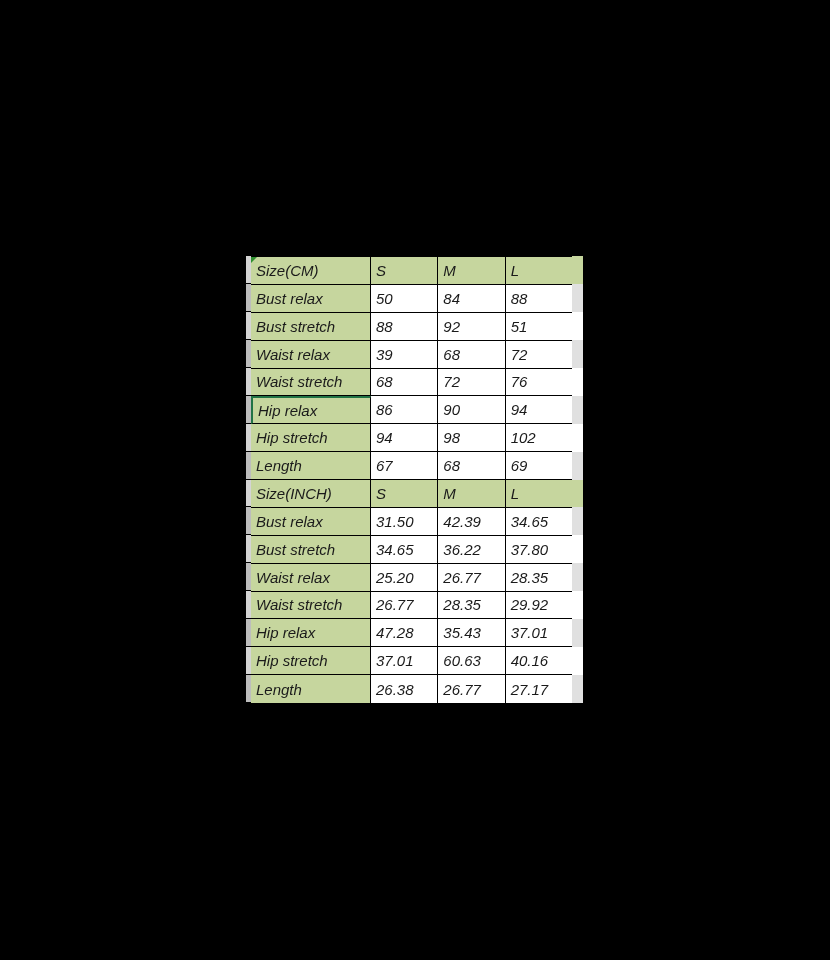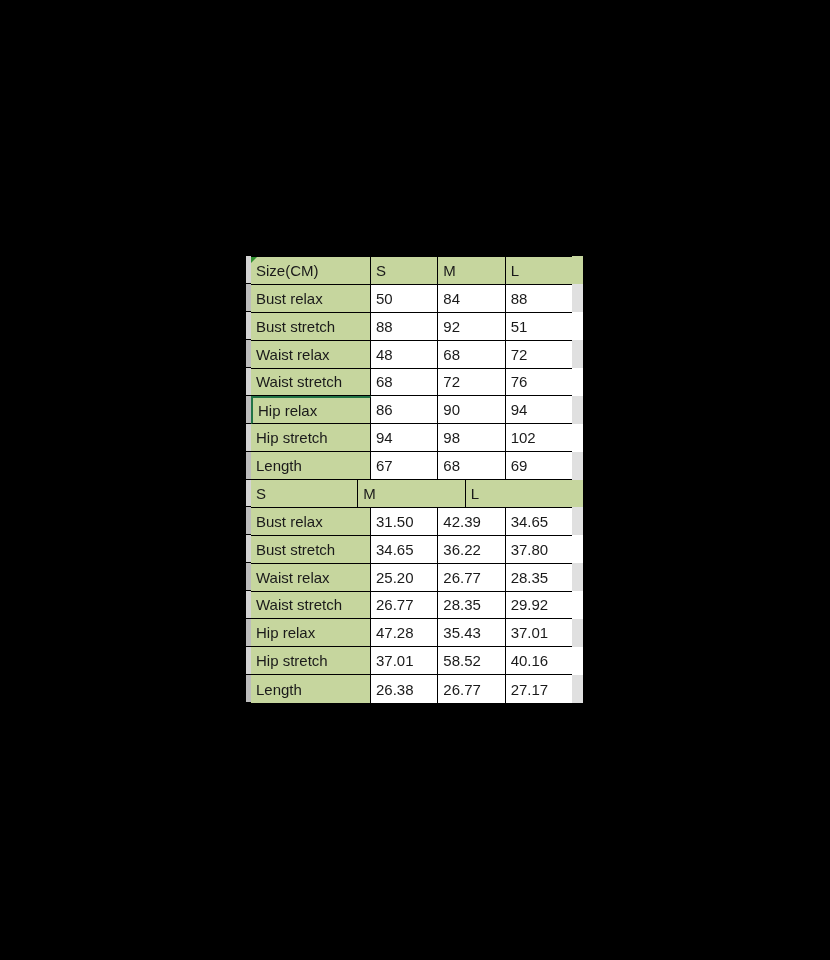--- a/index.html
+++ b/index.html
@@ -69,20 +69,21 @@
     flex-direction: column;
     background: #ffffff;
     border-top: 1px solid #000000;
   }
 
   .row {
     flex: 1 1 0;
     display: flex;
     flex-direction: row;
     min-height: 0;
+    font-style: italic;
   }
 
   .cell {
     box-sizing: border-box;
     display: flex;
     align-items: center;
     padding-left: 5px;
     font-size: 15px;
     color: #1a1a1a;
     border-bottom: 1px solid #000000;
@@ -165,21 +166,21 @@
         <div class="cell val last">88</div>
       </div>
       <div class="row">
         <div class="cell label">Bust stretch</div>
         <div class="cell val">88</div>
         <div class="cell val">92</div>
         <div class="cell val last">51</div>
       </div>
       <div class="row">
         <div class="cell label">Waist relax</div>
-        <div class="cell val">48</div>
+        <div class="cell val">39</div>
         <div class="cell val">68</div>
         <div class="cell val last">72</div>
       </div>
       <div class="row">
         <div class="cell label">Waist stretch</div>
         <div class="cell val">68</div>
         <div class="cell val">72</div>
         <div class="cell val last">76</div>
       </div>
       <div class="row">
@@ -194,20 +195,21 @@
         <div class="cell val">98</div>
         <div class="cell val last">102</div>
       </div>
       <div class="row">
         <div class="cell label">Length</div>
         <div class="cell val">67</div>
         <div class="cell val">68</div>
         <div class="cell val last">69</div>
       </div>
       <div class="row header">
+        <div class="cell label">Size(INCH)</div>
         <div class="cell val">S</div>
         <div class="cell val">M</div>
         <div class="cell val last">L</div>
       </div>
       <div class="row">
         <div class="cell label">Bust relax</div>
         <div class="cell val">31.50</div>
         <div class="cell val">42.39</div>
         <div class="cell val last">34.65</div>
       </div>
@@ -231,21 +233,21 @@
       </div>
       <div class="row">
         <div class="cell label">Hip relax</div>
         <div class="cell val">47.28</div>
         <div class="cell val">35.43</div>
         <div class="cell val last">37.01</div>
       </div>
       <div class="row">
         <div class="cell label">Hip stretch</div>
         <div class="cell val">37.01</div>
-        <div class="cell val">58.52</div>
+        <div class="cell val">60.63</div>
         <div class="cell val last">40.16</div>
       </div>
       <div class="row last">
         <div class="cell label">Length</div>
         <div class="cell val">26.38</div>
         <div class="cell val">26.77</div>
         <div class="cell val last">27.17</div>
       </div>
     </div>
 

